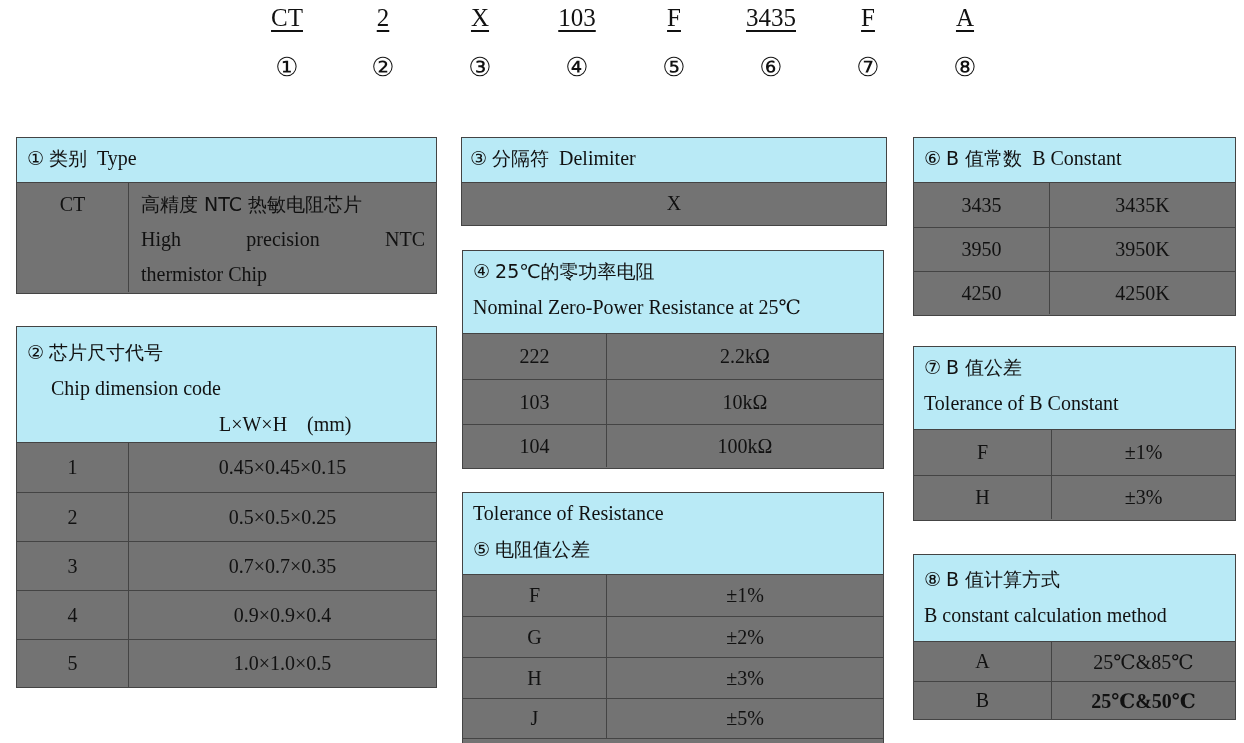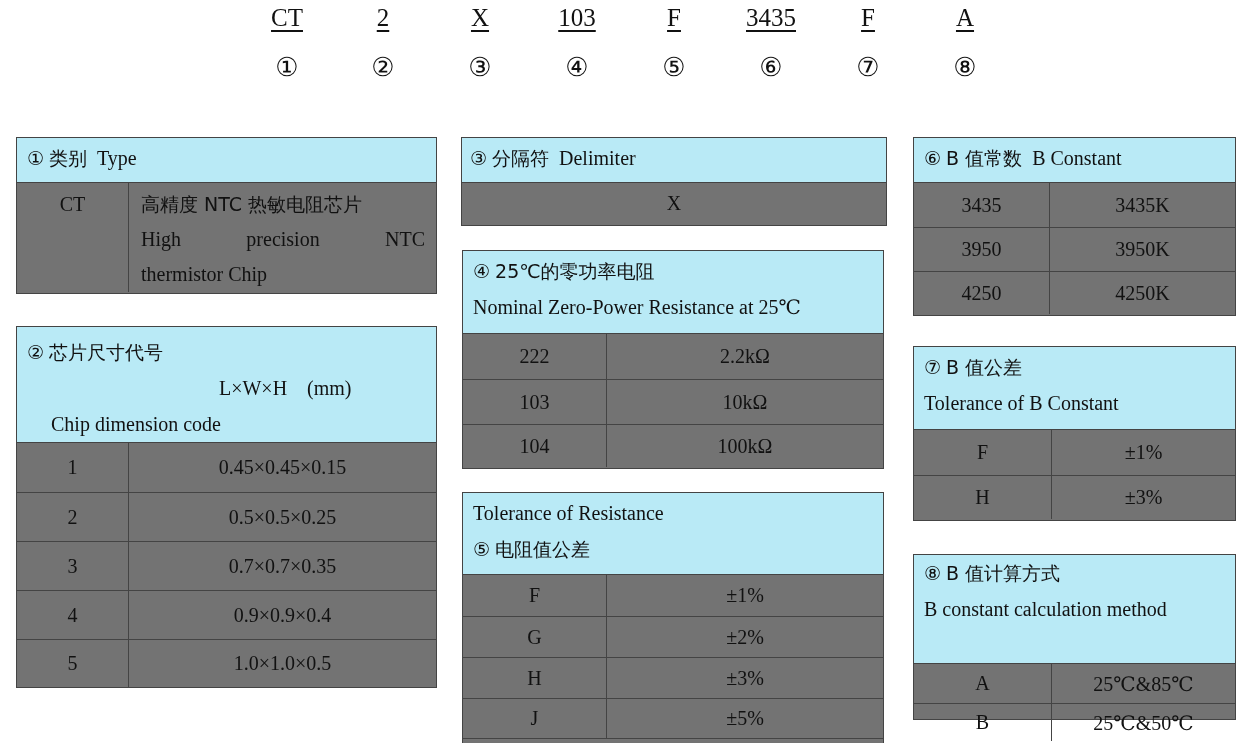--- a/index.html
+++ b/index.html
@@ -65,22 +65,22 @@
     </div>
   </div>
 </div>
 
 <div class="tbl" style="left:16px; top:326px; width:421px; height:362px;">
   <div class="hdr" style="height:116px; padding-top:7px;">
     <div class="line">
       <span class="cjk">②</span>
       <span class="cjk">芯片尺寸代号</span>
     </div>
+    <div class="line" style="padding-left:24px;">Chip dimension code</div>
     <div class="line" style="padding-left:192px; white-space:pre;">L×W×H    (mm)</div>
-    <div class="line" style="padding-left:24px;">Chip dimension code</div>
   </div>
   <div class="row" style="height:49px; border-top:none;">
     <div class="cell k" style="width:112px;">1</div>
     <div class="cell" style="flex:1;">0.45×0.45×0.15</div>
   </div>
   <div class="row" style="height:49px;">
     <div class="cell k" style="width:112px;">2</div>
     <div class="cell" style="flex:1;">0.5×0.5×0.25</div>
   </div>
   <div class="row" style="height:49px;">
@@ -192,28 +192,28 @@
     <div class="cell k" style="width:138px;">F</div>
     <div class="cell" style="flex:1;">±1%</div>
   </div>
   <div class="row" style="height:44px;">
     <div class="cell k" style="width:138px;">H</div>
     <div class="cell" style="flex:1;">±3%</div>
   </div>
 </div>
 
 <div class="tbl" style="left:913px; top:554px; width:323px; height:166px;">
-  <div class="hdr" style="height:109px; padding-top:0;">
+  <div class="hdr" style="height:87px; padding-top:6px;">
     <div class="line">
       <span class="cjk">⑧</span>
       <span class="cjk">B 值计算方式</span>
     </div>
     <div class="line">B constant calculation method</div>
   </div>
   <div class="row" style="height:39px; border-top:none;">
     <div class="cell k" style="width:138px;">A</div>
     <div class="cell" style="flex:1;">25℃&amp;85℃</div>
   </div>
   <div class="row" style="height:38px;">
     <div class="cell k" style="width:138px;">B</div>
-    <div class="cell" style="flex:1;">25℃&amp;50℃</div>
+    <div class="cell" style="flex:1;font-weight:bold;">25℃&amp;50℃</div>
   </div>
 </div>
 
 </body></html>

